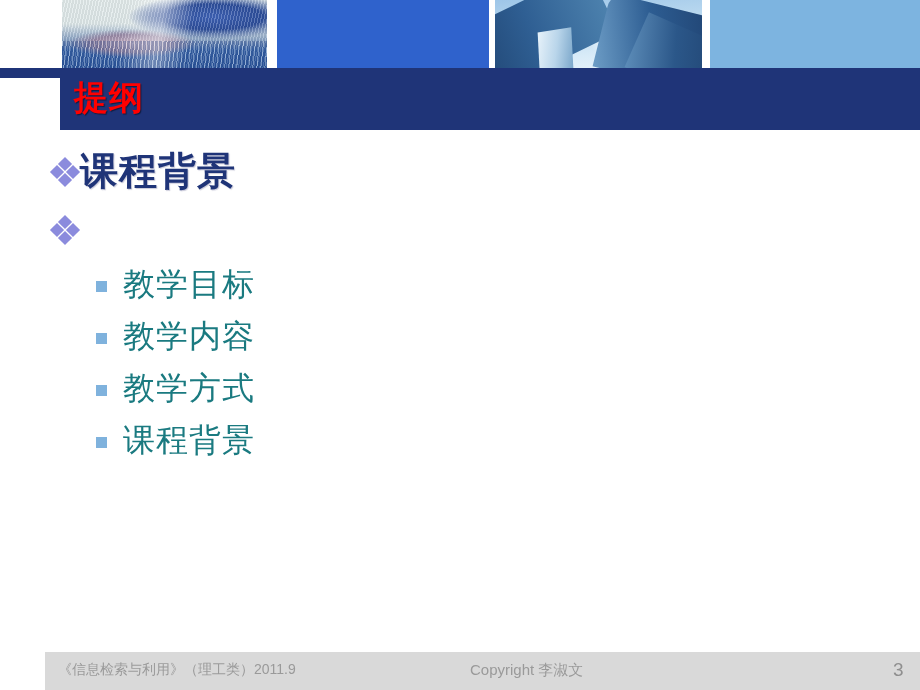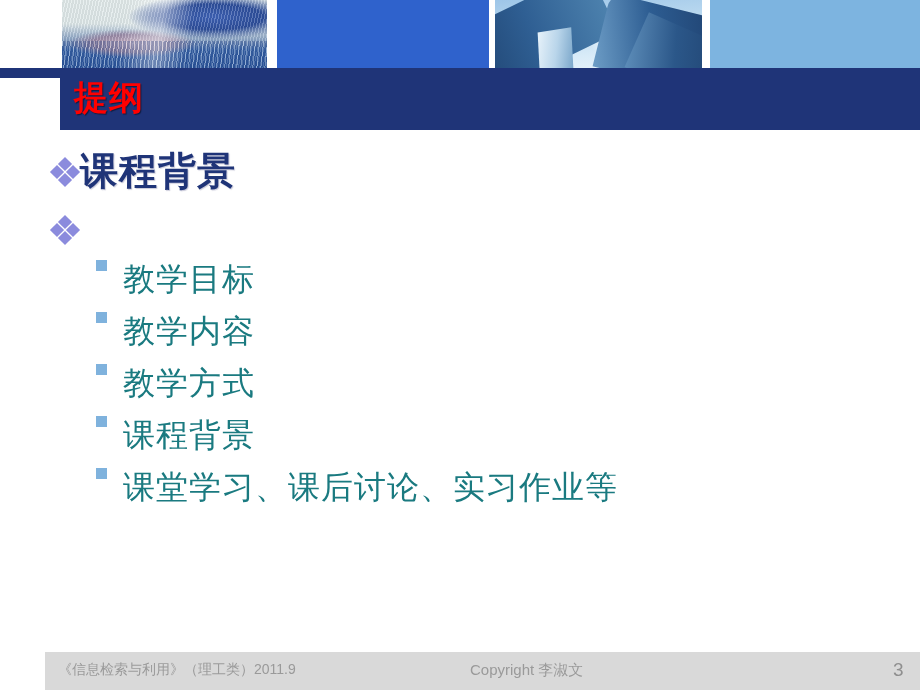--- a/index.html
+++ b/index.html
@@ -163,20 +163,21 @@
     font-weight: bold;
     color: #1f3478;
     line-height: 46px;
     letter-spacing: 1px;
     text-shadow: 1px 1px 1px rgba(120,120,160,0.40);
   }
 
   .level2 {
     position: relative;
     display: flex;
+    align-items: center;
     margin: 0 0 0 96px;
     height: 52px;
   }
   .level2 .bullet-square {
     flex: 0 0 auto;
     width: 11px; height: 11px;
     background: #7fb2dd;
     margin-right: 16px;
     position: relative;
     top: 2px;
@@ -272,23 +273,19 @@
   <div class="level2">
     <span class="bullet-square"></span>
     <span class="l2-text">教学方式</span>
   </div>
   <div class="level2">
     <span class="bullet-square"></span>
     <span class="l2-text">课程背景</span>
   </div>
 
 
-  <div class="level2">
-    <span class="bullet-square"></span>
-    <span class="l2-text">课堂学习、课后讨论、实习作业等</span>
-  </div>
 
 </div>
 
 <div id="footer-bar"></div>
 <div id="footer-source">《信息检索与利用》（理工类）2011.9</div>
 <div id="footer-copyright">Copyright  李淑文</div>
 <div id="footer-page-number">3</div>
 
 </body></html>

